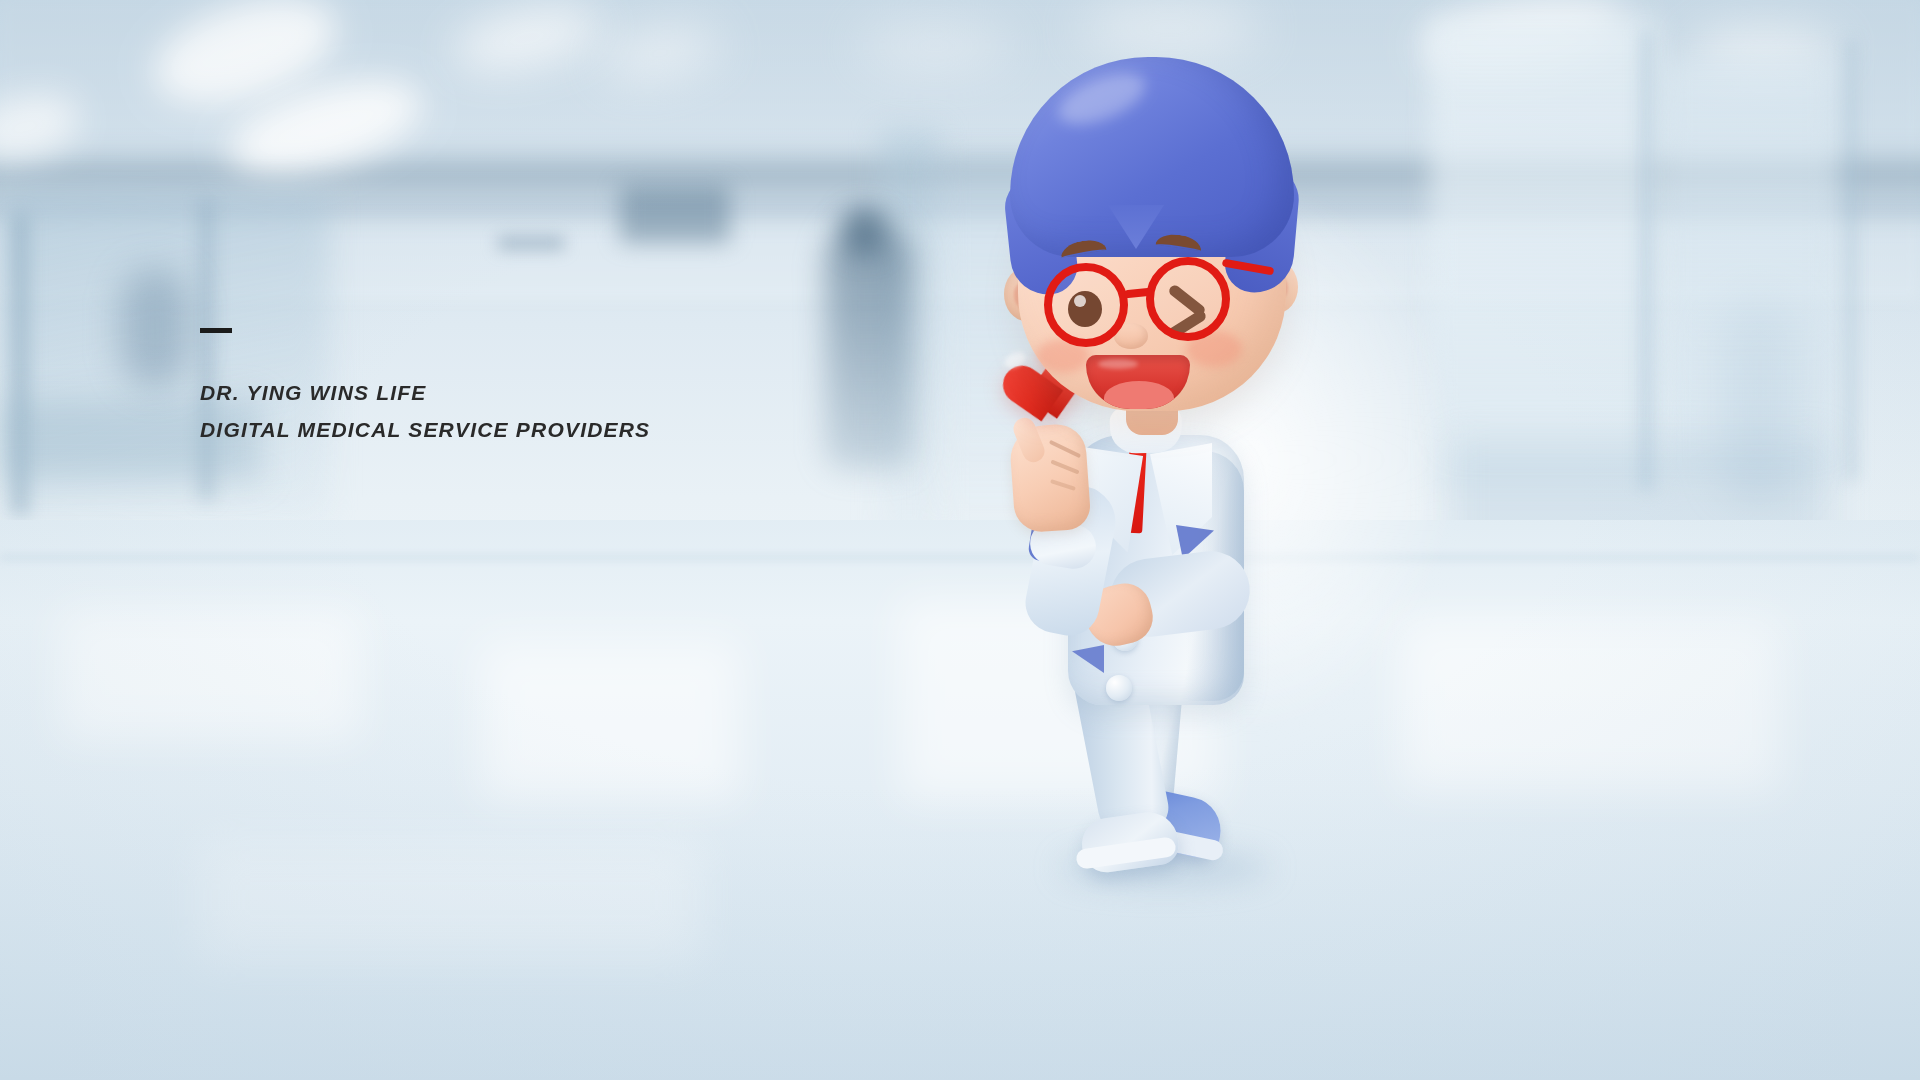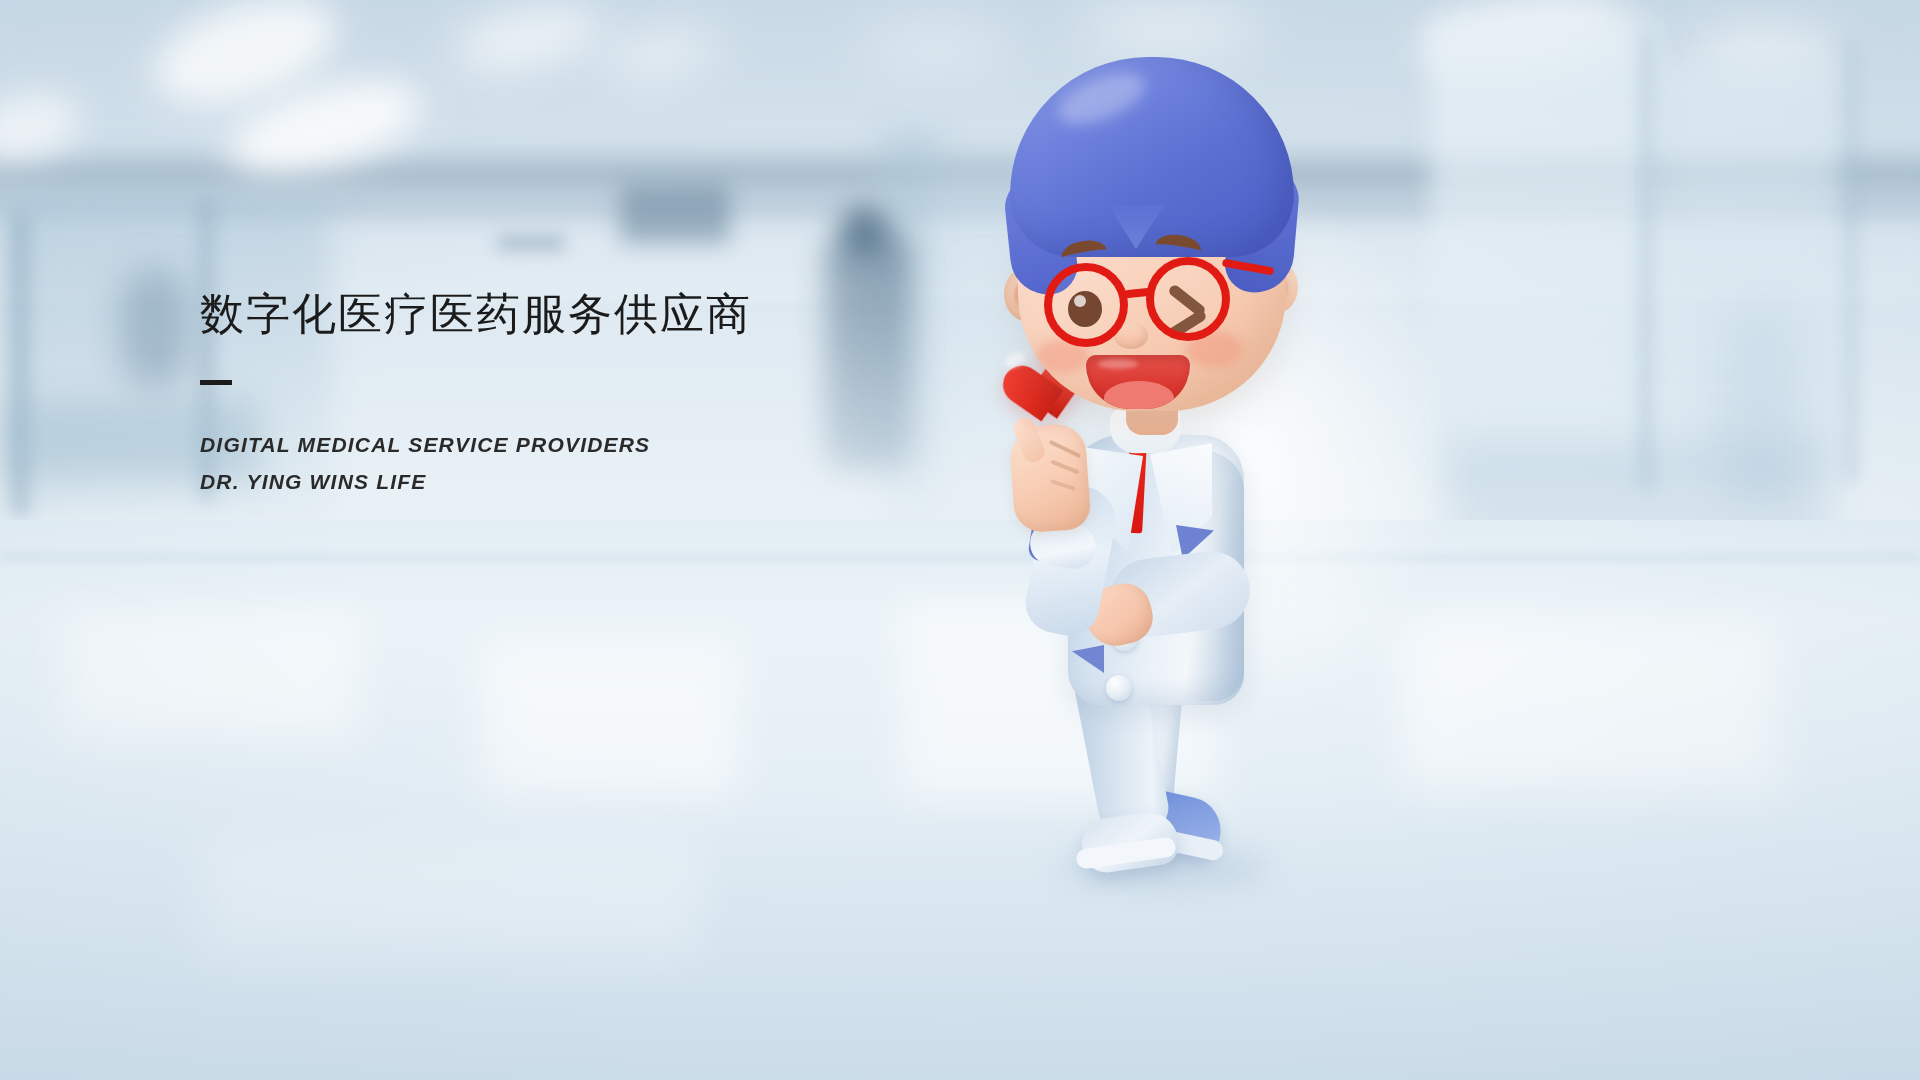--- a/index.html
+++ b/index.html
@@ -563,25 +563,24 @@
   <div class="floor-line"></div>
   <div class="refl rf1"></div>
   <div class="refl rf2"></div>
   <div class="refl rf3"></div>
   <div class="refl rf4"></div>
   <div class="refl rf5"></div>
   <div class="glow-center"></div>
   <div class="vignette"></div>
 
   <div class="copy">
-    <div class="headline">数字化医疗医药服务供应商</div>
     <div class="divider"></div>
     <div class="sub-en">
+      <div>DR. YING WINS LIFE</div>
       <div>DIGITAL MEDICAL SERVICE PROVIDERS</div>
-      <div>DR. YING WINS LIFE</div>
     </div>
   </div>
 
   <div id="mascot">
     <div class="m-part shadow-ground"></div>
 
     <div class="m-part leg-back"></div>
     <div class="m-part shoe-back"></div>
     <div class="m-part shoe-back-sole"></div>
     <div class="m-part leg-front"></div>

